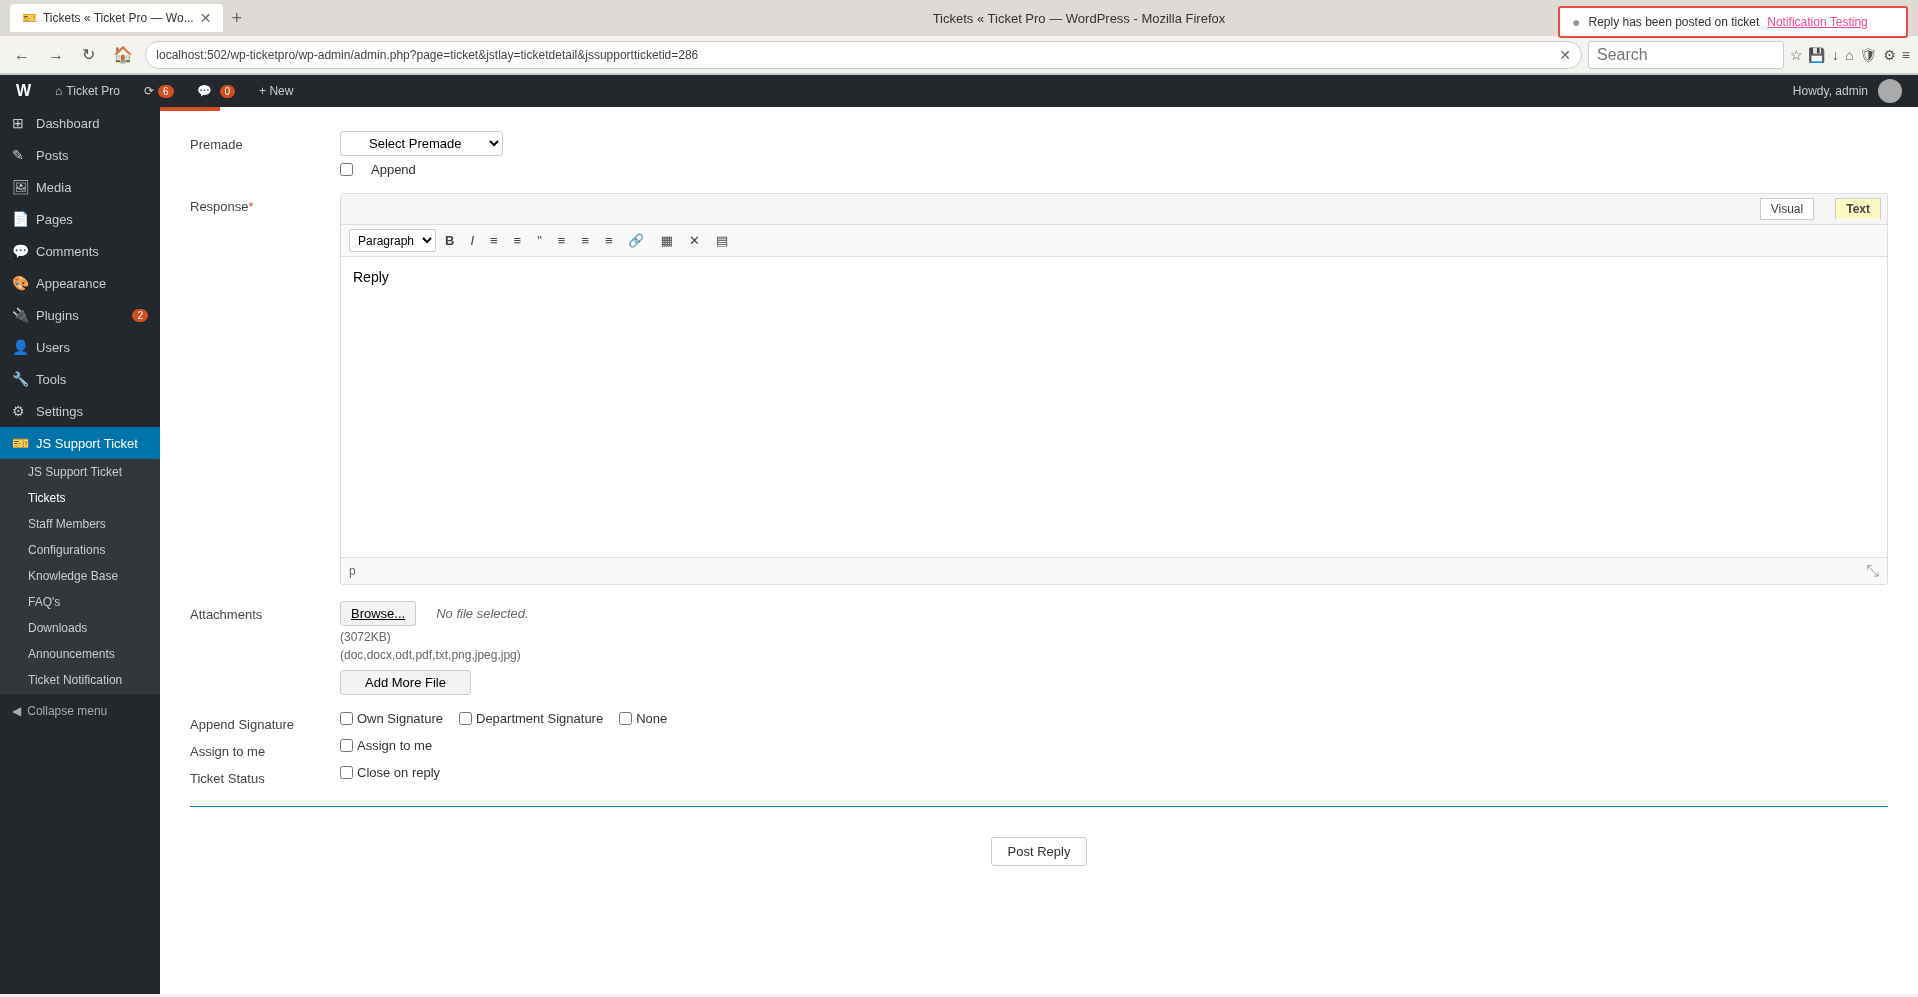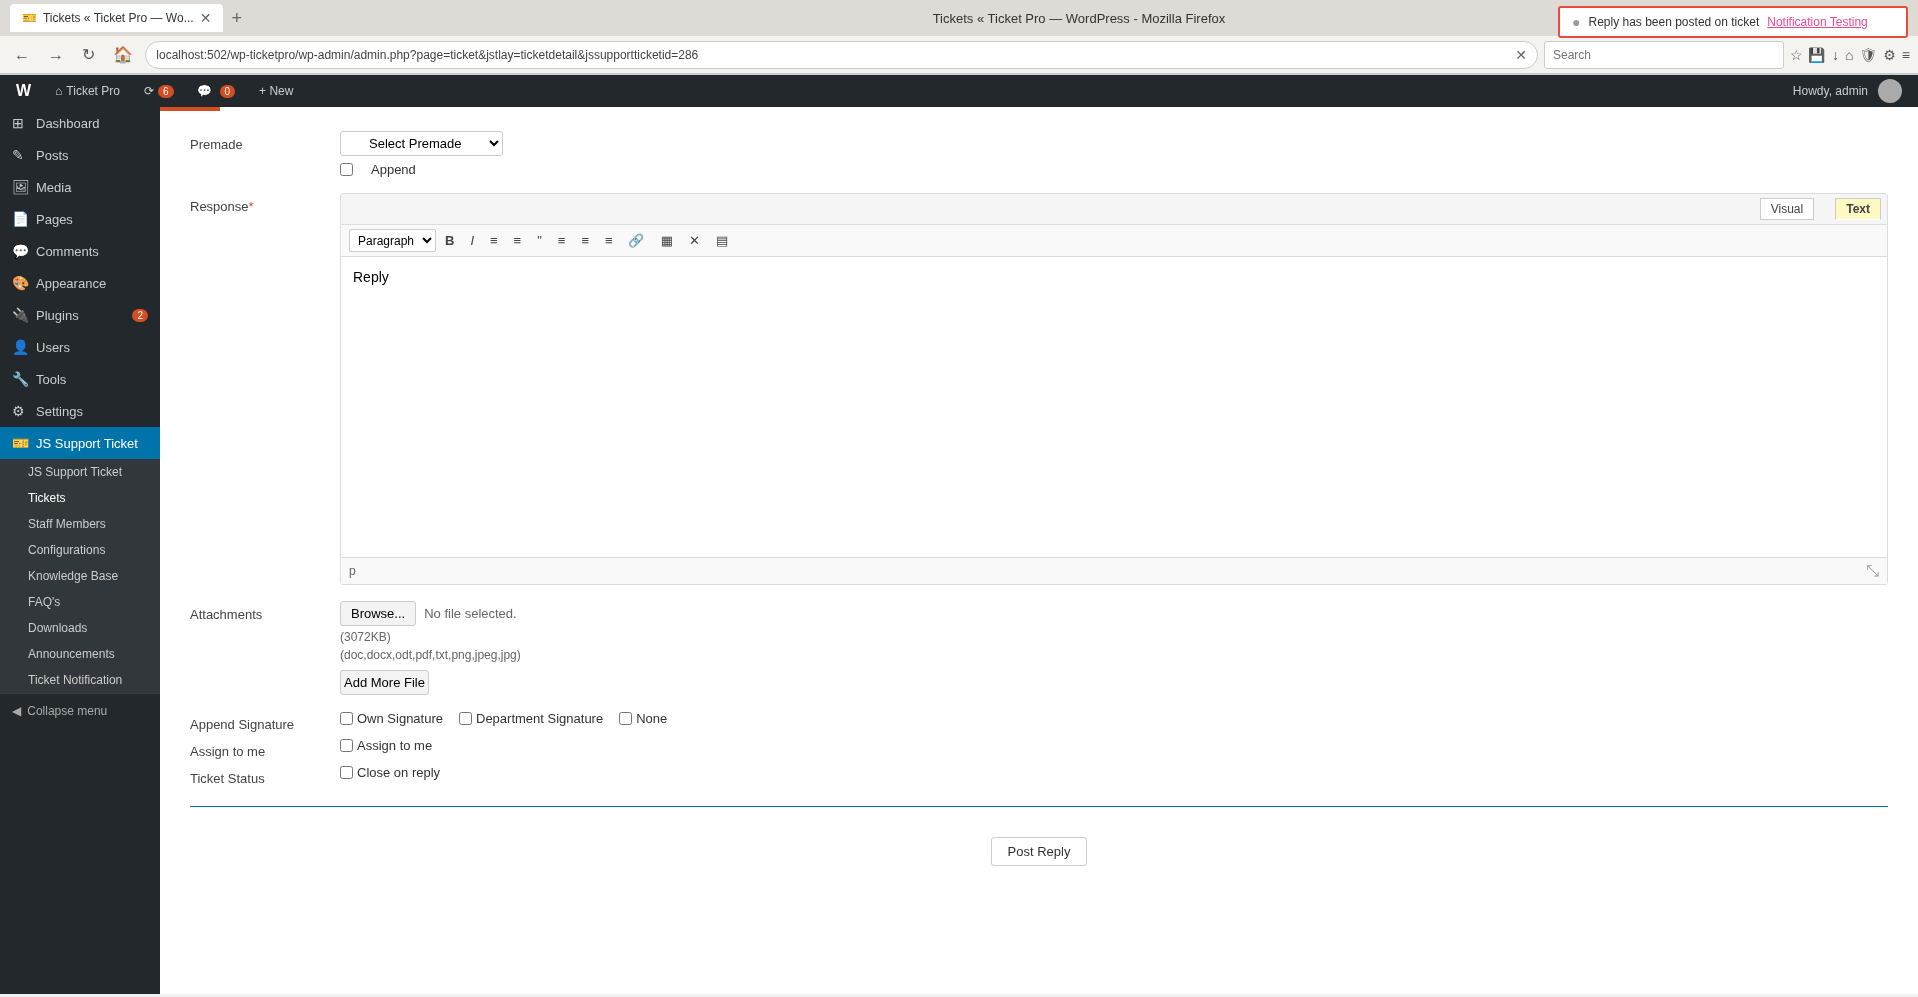--- a/index.html
+++ b/index.html
@@ -18,21 +18,21 @@
     .notification-bar { position: absolute; top: 6px; right: 10px; background: #fff; border: 2px solid #e74c3c; border-radius: 3px; padding: 6px 12px; display: flex; align-items: center; gap: 8px; font-size: 12px; z-index: 100; min-width: 350px; }
     .notification-icon { color: #999; font-size: 14px; }
     .notification-text { color: #333; }
     .notification-link { color: #ec4899; text-decoration: underline; }
 
     .browser-toolbar { display: flex; align-items: center; padding: 4px 8px; background: #f5f3f0; border-bottom: 1px solid #ccc; gap: 6px; height: 38px; }
     .browser-nav-btn { background: none; border: none; font-size: 16px; color: #555; cursor: pointer; padding: 2px 6px; }
     .browser-url-bar { flex: 1; display: flex; align-items: center; background: #fff; border: 1px solid #ccc; border-radius: 20px; padding: 3px 10px; font-size: 12px; color: #333; height: 28px; gap: 6px; }
     .browser-url-text { flex: 1; color: #444; font-size: 12px; }
     .browser-url-icons { display: flex; gap: 4px; color: #666; font-size: 14px; }
-    .browser-search-bar { width: 240px; background: #fff; border: 1px solid #ccc; border-radius: 3px; padding: 3px 8px; font-size: 12px; height: 28px; }
+    .browser-search-bar { width: 196px; background: #fff; border: 1px solid #ccc; border-radius: 3px; padding: 3px 8px; font-size: 16px; height: 28px; }
     .browser-right-icons { display: flex; gap: 6px; color: #555; font-size: 14px; }
 
     
     .wp-adminbar { background: #23282d; color: #aaa; display: flex; align-items: center; height: 32px; padding: 0 10px; gap: 12px; }
     .wp-adminbar-item { display: flex; align-items: center; gap: 4px; font-size: 12px; color: #ccc; cursor: pointer; padding: 0 6px; height: 32px; }
     .wp-adminbar-right { margin-left: auto; display: flex; align-items: center; gap: 12px; }
     .wp-adminbar-badge { background: #d54e21; color: #fff; border-radius: 10px; font-size: 10px; padding: 1px 5px; }
     .comments-badge { background: #d54e21; color: #fff; border-radius: 10px; font-size: 10px; padding: 1px 5px; margin-left: 3px; }
 
     
@@ -72,24 +72,24 @@
     .editor-toolbar { display: flex; gap: 2px; padding: 4px 8px; border-bottom: 1px solid #ddd; background: #f9f9f9; flex-wrap: wrap; }
     .toolbar-btn { padding: 3px 6px; background: none; border: 1px solid transparent; border-radius: 2px; cursor: pointer; font-size: 13px; color: #444; }
     .toolbar-select { padding: 2px 4px; border: 1px solid #ccc; border-radius: 2px; font-size: 12px; background: #fff; }
 
     
     .editor-body { min-height: 300px; padding: 12px; font-size: 14px; background: #fff; position: relative; }
     .editor-status { padding: 4px 8px; background: #f9f9f9; border-top: 1px solid #ddd; font-size: 12px; color: #666; display: flex; justify-content: space-between; align-items: center; }
     .editor-resize { color: #999; font-size: 16px; cursor: se-resize; }
 
     
-    .browse-btn { padding: 4px 10px; background: #f3f3f3; border: 1px solid #ccc; border-radius: 3px; cursor: pointer; font-size: 13px; }
-    .no-file-text { color: #666; font-size: 13px; margin-left: 8px; }
+    .browse-btn { padding: 4px 10px; background: #f3f3f3; border: 1px solid #ccc; border-radius: 3px; cursor: pointer; font-size: 13px; text-decoration: underline; }
+    .no-file-text { color: #666; font-size: 13px; margin-left: 20px; font-style: italic; }
     .file-info { font-size: 12px; color: #666; margin-top: 4px; }
-    .add-more-btn { display: inline-block; padding: 4px 3px; background: #f3f3f3; border: 1px solid #ccc; border-radius: 3px; cursor: pointer; font-size: 13px; margin-top: 8px; }
+    .add-more-btn { display: inline-block; padding: 4px 24px; background: #f3f3f3; border: 1px solid #ccc; border-radius: 3px; cursor: pointer; font-size: 13px; margin-top: 8px; }
 
     
     .sig-options { display: flex; gap: 16px; align-items: center; font-size: 13px; color: #333; }
     .sig-option { display: flex; align-items: center; gap: 4px; }
 
     
     .form-divider { border: none; border-top: 1px solid #0073aa; margin: 20px 0; }
 
     
     .post-reply-row { display: flex; justify-content: center; padding: 10px 0 20px; }

